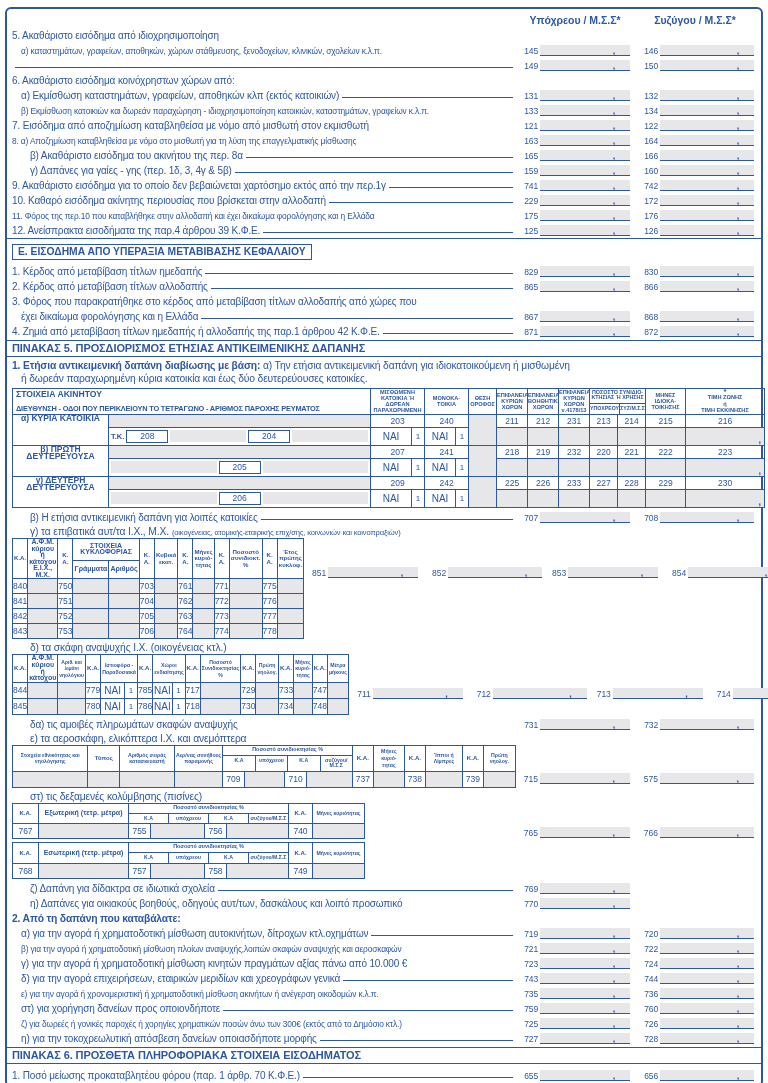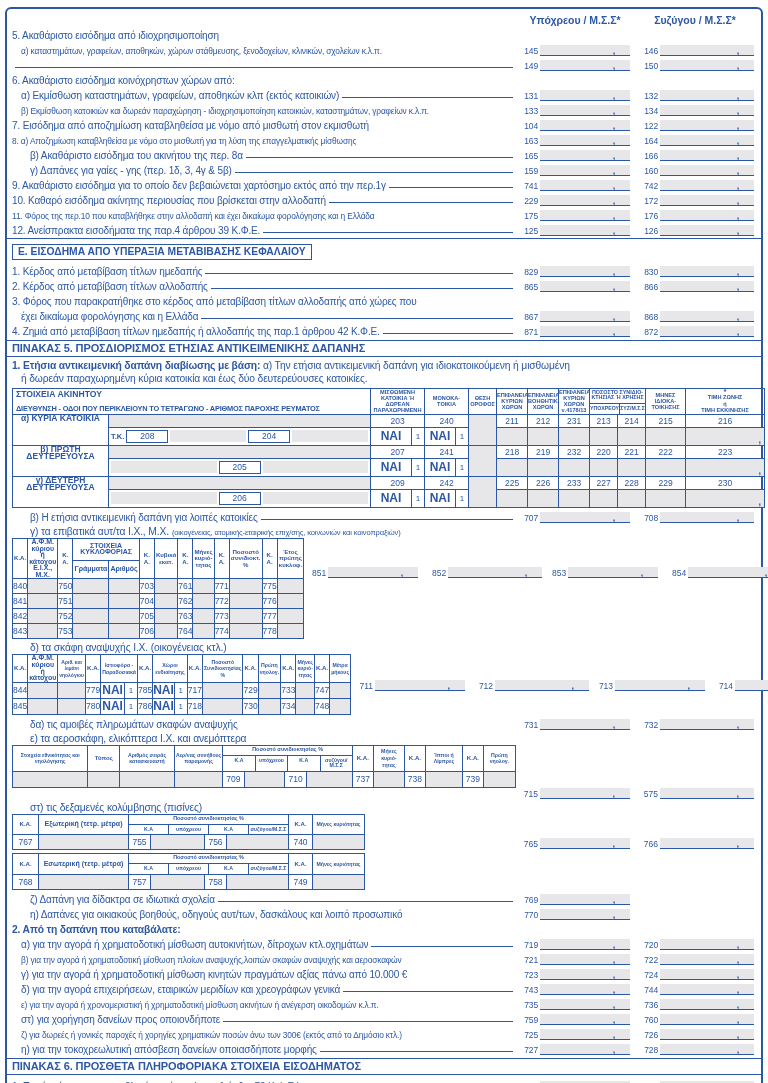--- a/index.html
+++ b/index.html
@@ -34,21 +34,21 @@
 .ht th,.ht td{border:1px solid var(--b);padding:0;overflow:hidden;}
 .ht th{font-size:5.6px;line-height:6.2px;font-weight:bold;text-align:center;}
 .ha{text-align:left!important;padding:2px 3px!important;vertical-align:top;}
 .ha .t1{font-size:8.6px;font-weight:bold;display:block;}
 .ha .t2{font-size:7.4px;font-weight:bold;display:block;margin-top:9px;letter-spacing:-0.2px;}
 .ht td{height:13px;font-size:8.5px;text-align:center;}
 .ht tr.hf td{height:18px;}
 .rlab{font-size:6.3px;text-align:left;padding:1px 2px;vertical-align:top;line-height:7px;font-weight:bold;}
 .gy{background:var(--g);}
 .naisplit{display:flex;height:100%;align-items:stretch;background:#fff;}
-.naisplit .n{flex:1;display:flex;align-items:center;justify-content:center;font-size:12px;font-weight:bold;}
+.naisplit .n{flex:1;display:flex;align-items:center;justify-content:center;font-size:10px;font-weight:normal;}
 .naisplit .o{width:13px;border-left:1px solid var(--b);display:flex;align-items:center;justify-content:center;font-size:8px;}
 .addrflex{display:flex;align-items:center;height:100%;padding:1px 2px;gap:2px;}
 .tkl{font-size:7.5px;font-weight:bold;flex:none;}
 .wbox{border:1px solid var(--b);background:#fff;width:42px;height:13px;display:flex;align-items:center;justify-content:center;font-size:8.5px;flex:none;}
 .gseg{flex:1;background:var(--g);height:12px;}
 .rel{position:relative;}
 .cm2{position:absolute;right:3px;bottom:0;font-size:9px;font-weight:bold;}
 .pct-top{font-size:5.4px;border-bottom:1px solid var(--b);padding:1px 0 2px 0;line-height:5.8px;}
 .pct-bot{display:flex;}
 .pct-bot span{flex:1;font-size:5.2px;padding:2px 0;line-height:5.6px;}
@@ -59,22 +59,22 @@
 .vt{border-collapse:collapse;table-layout:fixed;}
 .vt th{border:1px solid var(--b);font-size:6.1px;line-height:6.6px;font-weight:bold;padding:0 1px;text-align:center;overflow:hidden;}
 .vt td{border:1px solid var(--b);height:15px;font-size:8.5px;text-align:center;padding:0;overflow:hidden;}
 .vt .th-md{font-size:7px;}
 .sect{display:flex;justify-content:space-between;align-items:flex-start;margin-top:1px;}
 .amtcol{display:flex;flex-direction:row;}
 .amt-row{display:flex;align-items:flex-end;height:15px;}
 .amtcol.car{margin-top:25px;}
 .amtcol.car .amt-row{height:15px;}
 .amtcol.boat{margin-top:21px;}
-.amtcol.boat .amt-row{height:16px;}
-.amtcol.air{margin-top:38px;}
+.amtcol.boat .amt-row{height:16px;margin-top:8px;}
+.amtcol.air{margin-top:23px;}
 .amtcol.air .amt-row{height:16px;}
 .amtcol.pool{margin-top:20px;}
 .pool-stack{display:flex;flex-direction:column;gap:3px;}
 .foot{display:flex;justify-content:space-between;align-items:flex-start;margin:4px 6px 0 6px;}
 .fn{font-size:7.8px;font-weight:bold;}
 .pg{font-size:10px;font-weight:bold;margin-right:2px;}
 .p2title{font-size:10.3px;font-weight:bold;height:15px;display:flex;align-items:flex-end;letter-spacing:-0.15px;}
 </style>
 </head>
 <body>
@@ -170,21 +170,21 @@
               <span class="cm">,</span>
             </span>
           </span>
         </span>
       </div>
       <div class="inc-row">
         <span class="lbl">7. Εισόδημα από αποζημίωση καταβληθείσα με νόμο από μισθωτή στον εκμισθωτή</span>
         <span class="spacer"></span>
         <span class="amts">
           <span class="g">
-            <span class="code">104</span>
+            <span class="code">121</span>
             <span class="box b1">
               <span class="cm">,</span>
             </span>
           </span>
           <span class="gap"></span>
           <span class="g">
             <span class="code">122</span>
             <span class="box b2">
               <span class="cm">,</span>
             </span>

